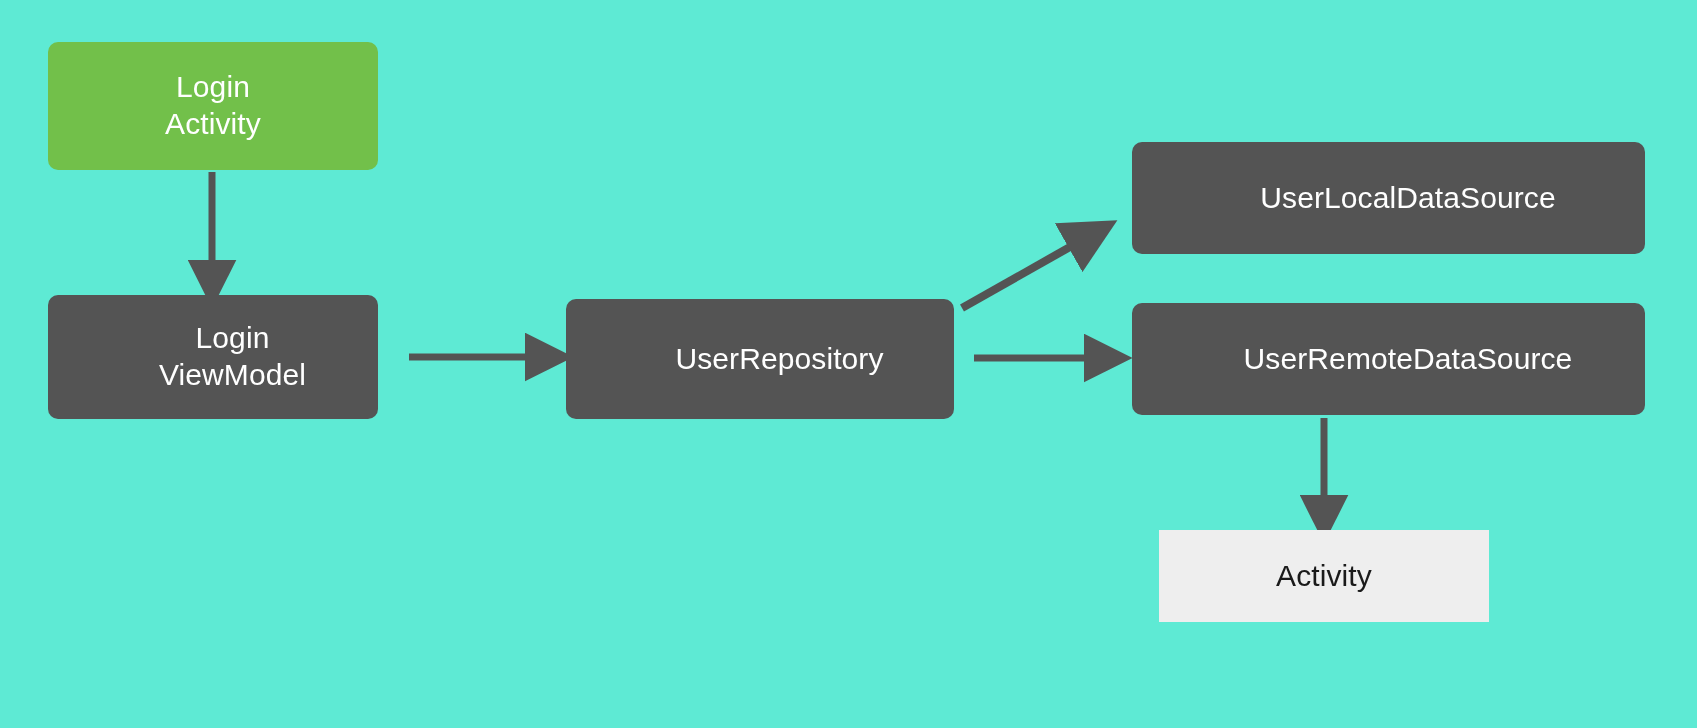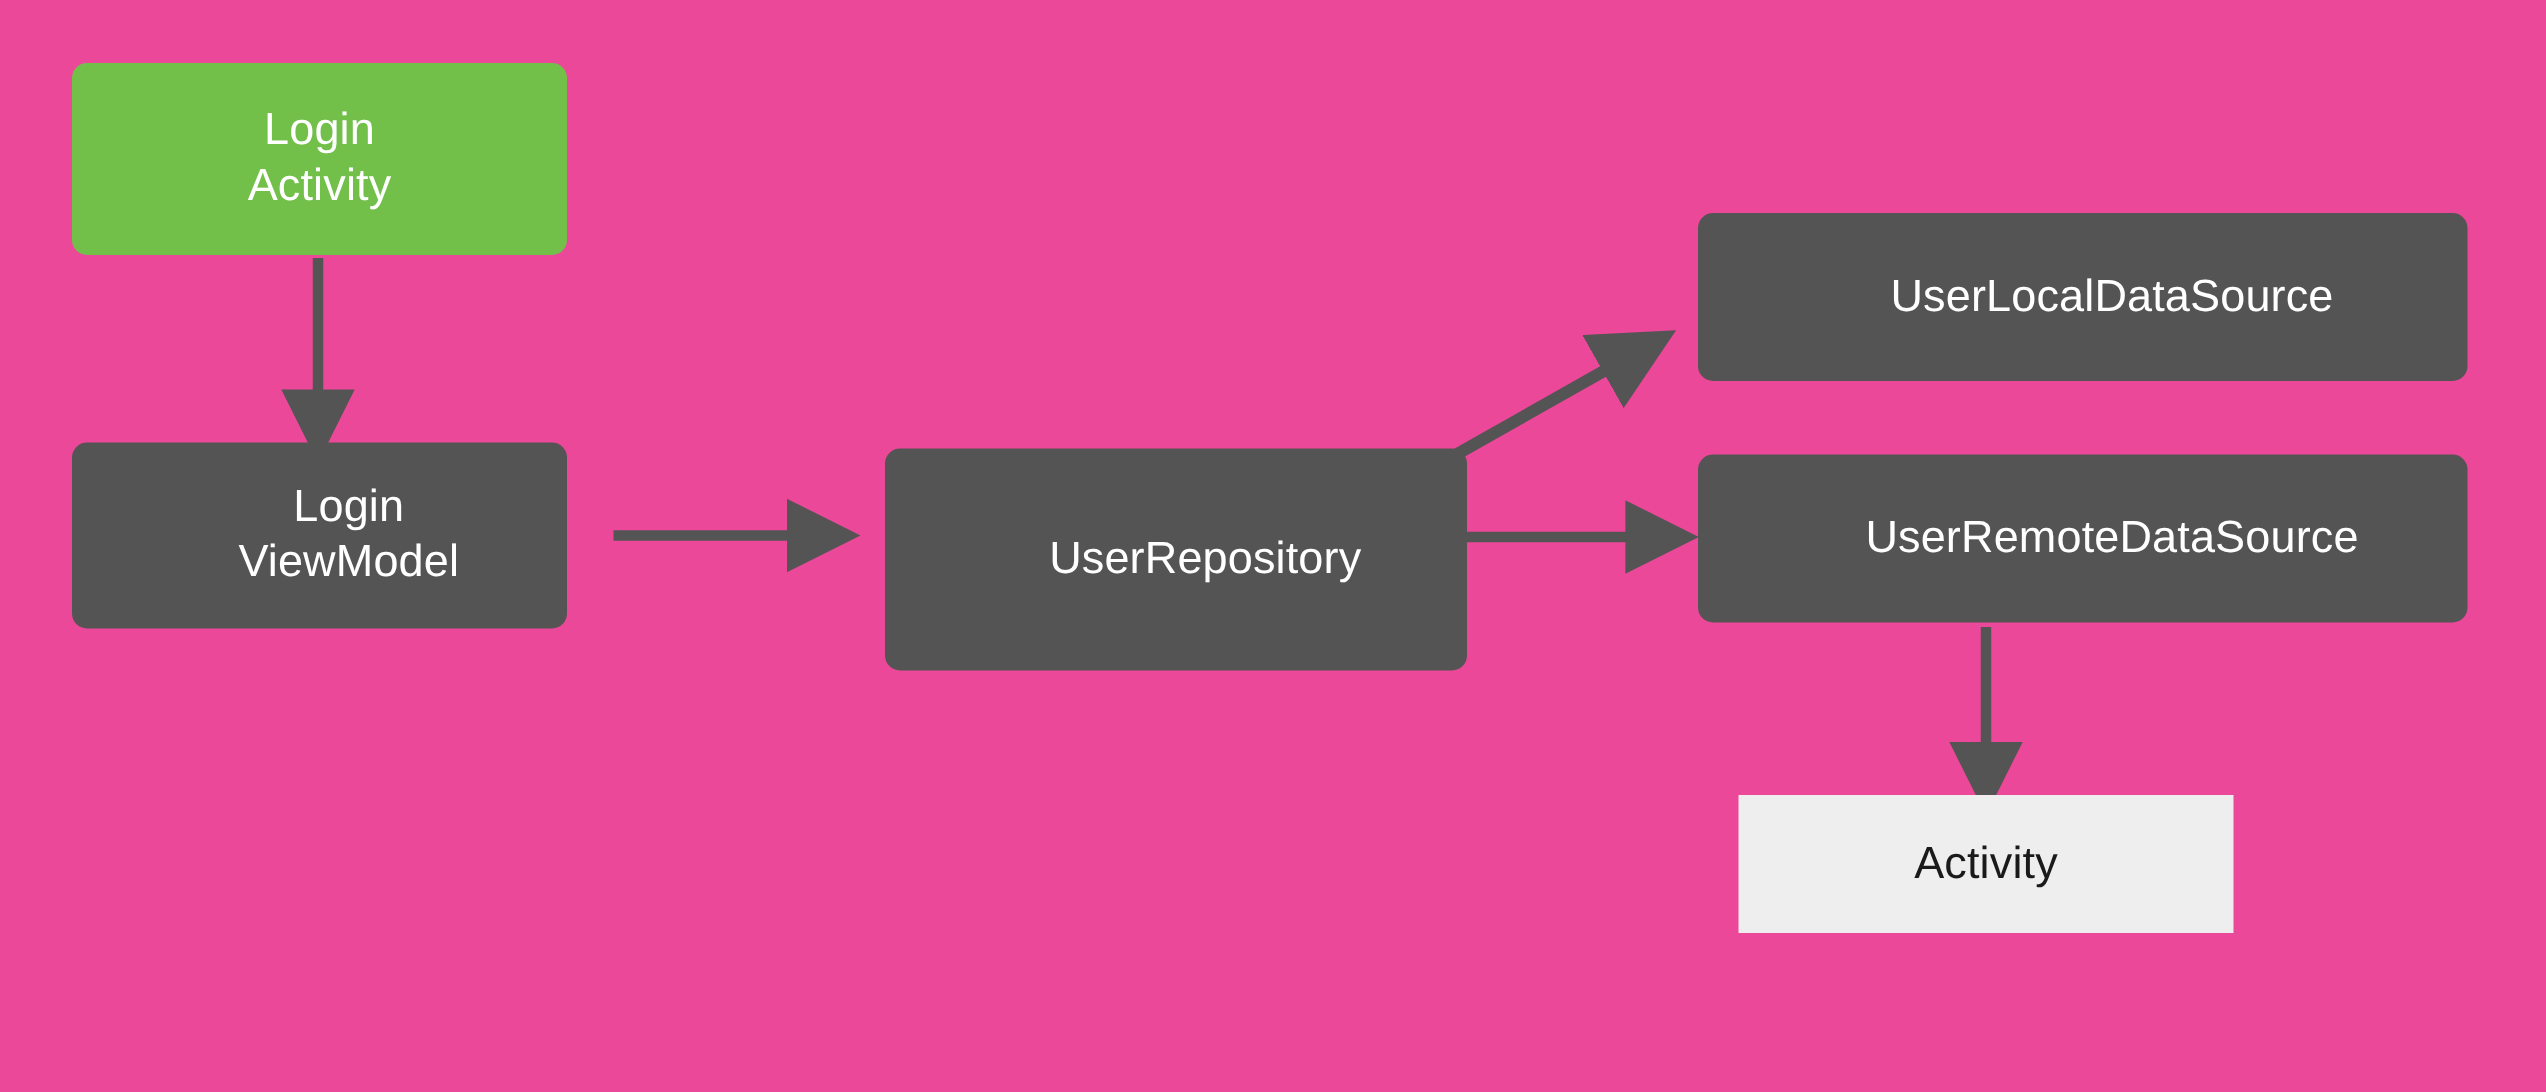--- a/index.html
+++ b/index.html
@@ -7,21 +7,21 @@
     padding: 0;
     background: #ffffff;
   }
   body {
     font-family: "Liberation Sans", sans-serif;
   }
   #canvas {
     position: relative;
     width: 1697px;
     height: 728px;
-    background: #ec4899;
+    background: #5eead4;
     overflow: hidden;
   }
   .node {
     position: absolute;
     display: flex;
     align-items: center;
     justify-content: center;
     text-align: center;
     box-sizing: border-box;
     line-height: 1.22;
@@ -92,21 +92,21 @@
   <div class="node node-green" style="left:48px; top:42px; width:330px; height:128px;">
     <span>Login
 Activity</span>
   </div>
 
   <div class="node node-dark" style="left:48px; top:295px; width:330px; height:124px;">
     <span>Login
 ViewModel</span>
   </div>
 
-  <div class="node node-dark" style="left:590px; top:299px; width:388px; height:148px;">
+  <div class="node node-dark" style="left:566px; top:299px; width:388px; height:120px;">
     <span>UserRepository</span>
   </div>
 
   <div class="node node-dark" style="left:1132px; top:142px; width:513px; height:112px;">
     <span>UserLocalDataSource</span>
   </div>
 
   <div class="node node-dark" style="left:1132px; top:303px; width:513px; height:112px;justify-content:center;">
     <span>UserRemoteDataSource</span>
   </div>

